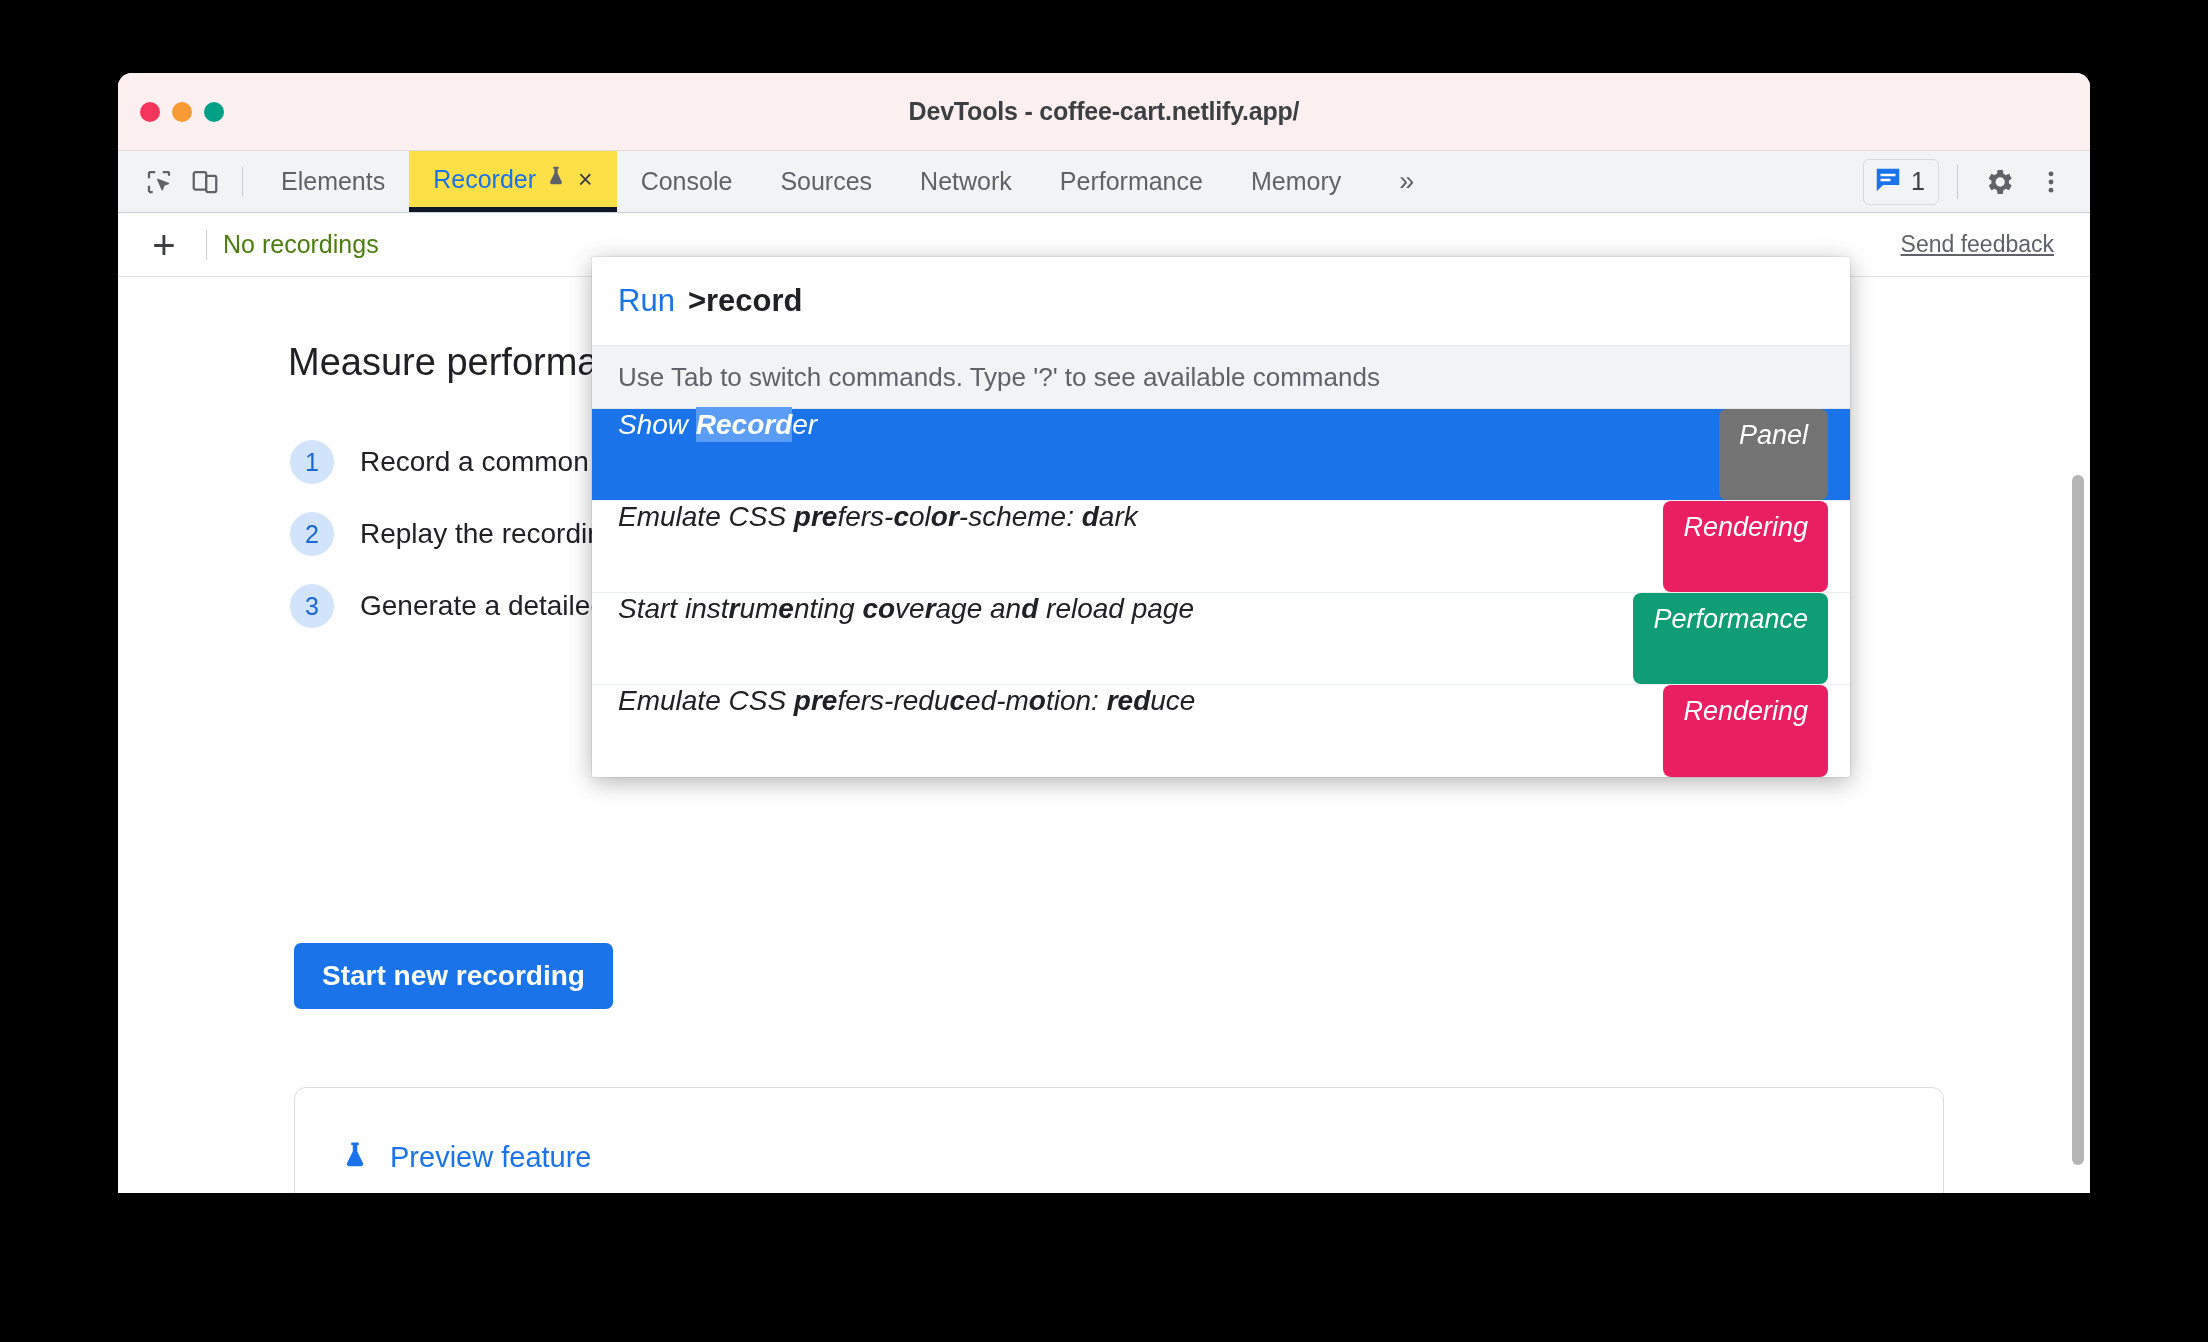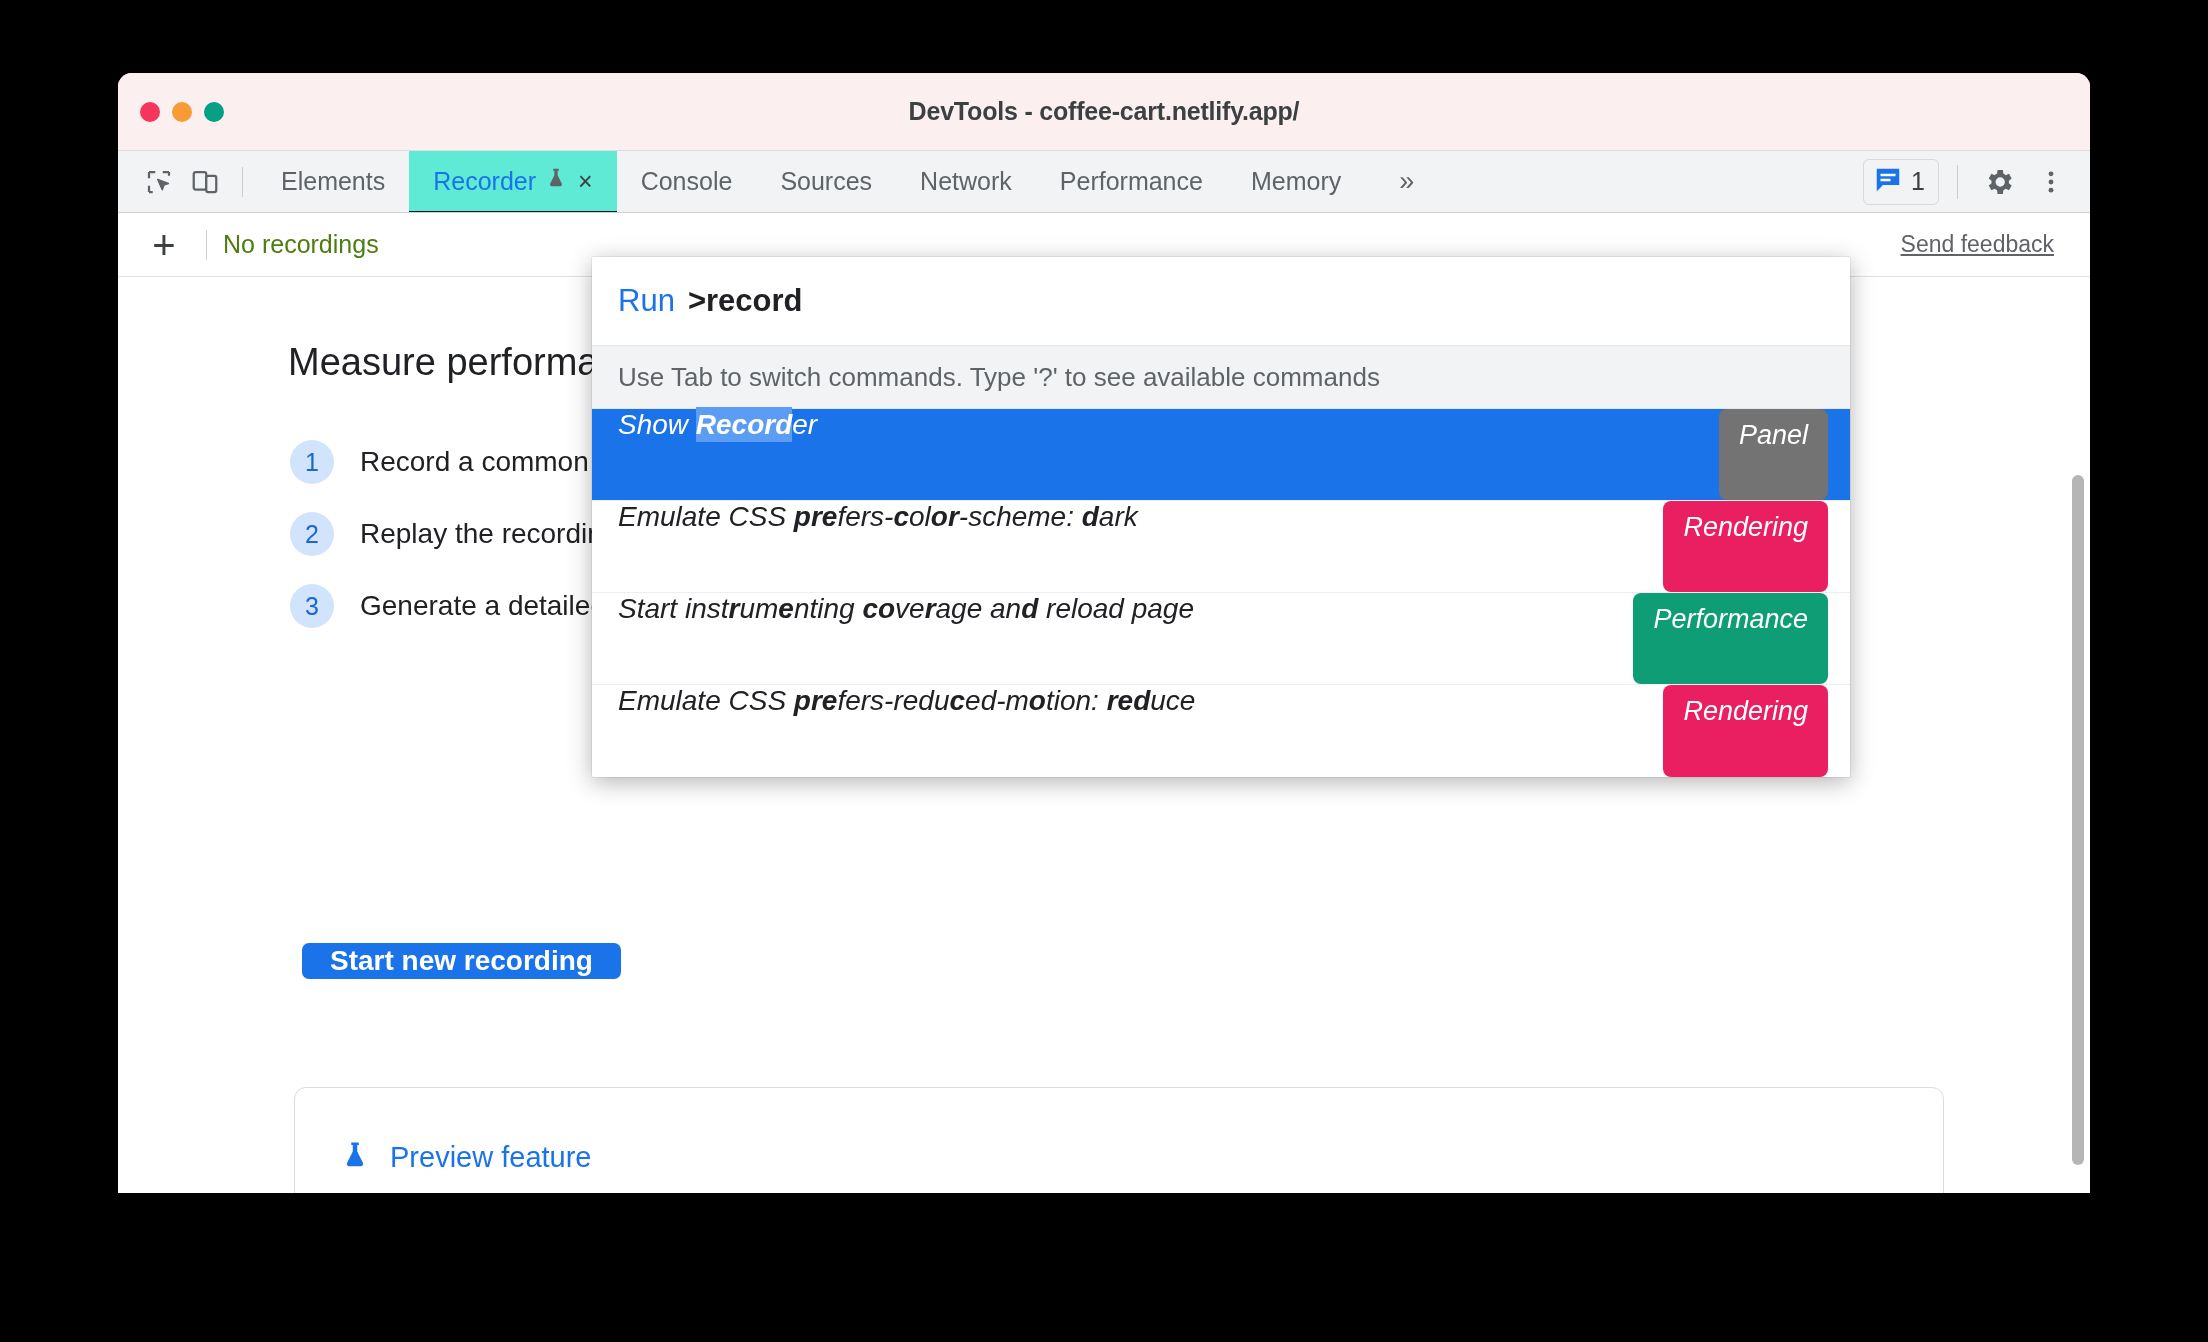--- a/index.html
+++ b/index.html
@@ -81,22 +81,22 @@
   .tab {
     padding: 0 24px;
     height: 100%;
     display: flex; align-items: center; gap: 9px;
     font-size: 25px;
     color: #5f6368;
     white-space: nowrap;
   }
   .tab.active {
     color: #1a73e8;
-    background: #5eead4;
-    border-bottom: 1px solid #0f172a;
+    background: #fde047;
+    border-bottom: 5px solid #0f172a;
   }
   .tab .flask { color: #5f6368; }
   .tab .tabclose {
     font-size: 25px; color: #3c4043; margin-left: 2px;
     line-height: 1;
   }
   .overflow-chevrons {
     margin-left: 16px; padding: 0 18px;
     font-size: 27px; color: #5f6368;
     display:flex;align-items:center;
@@ -164,26 +164,26 @@
   .step.s3 { top: 307px; }
   .step-num {
     width: 44px; height: 44px; border-radius: 50%;
     background: #d2e3fc; color: #1967d2;
     display:flex; align-items:center; justify-content:center;
     font-size: 25px;
   }
   .step-text { font-size: 28px; color: #202124; white-space: nowrap; }
 
   #start-recording {
-    position: absolute; left: 184px; top: 714px;
+    position: absolute; left: 176px; top: 714px;
     transform: translateY(-48px);
     background: #1a73e8; color: #fff;
     border: none; border-radius: 7px;
     font-size: 28px; font-weight: bold;
-    padding: 2px 28px;
+    padding: 17px 28px;
     font-family: "Liberation Sans", sans-serif;
   }
 
   
   #preview-card {
     position: absolute;
     left: 176px; top: 810px;
     width: 1650px; height: 330px;
     border: 1px solid #dadce0;
     border-radius: 12px;

